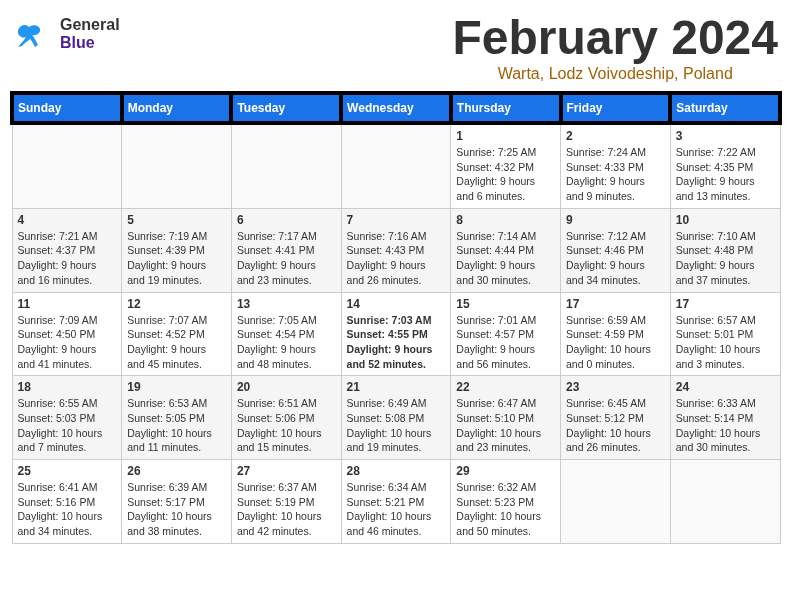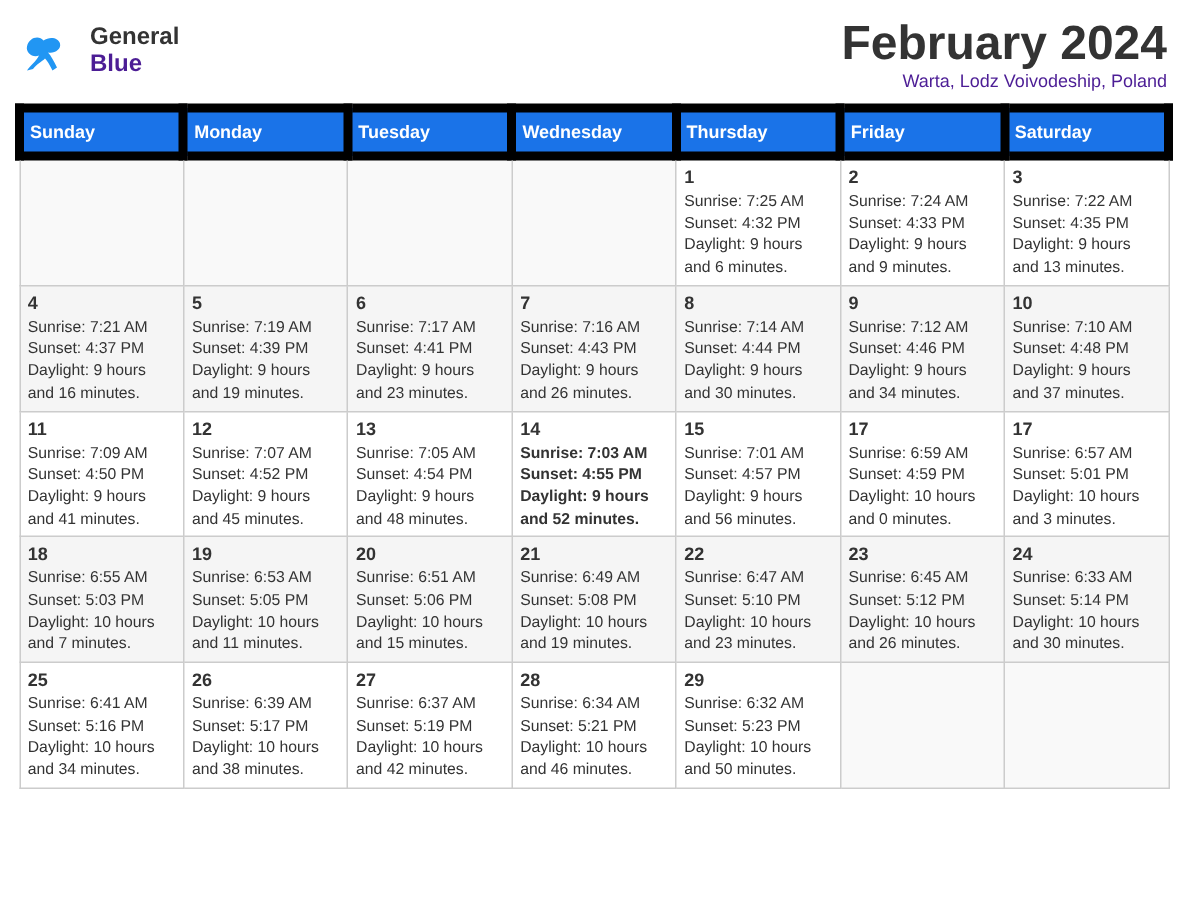--- a/index.html
+++ b/index.html
@@ -24,42 +24,43 @@
       margin-top: 6px;
     }
     .logo-bird {
       width: 30px;
       height: 30px;
     }
     .title-block {
       text-align: right;
     }
     .month-title {
-      font-size: 32px;
+      font-size: 48px;
       font-weight: bold;
       color: #333;
     }
     .location {
-      font-size: 12px;
-      color: #4c1d95;
+      font-size: 16px;
+      color: #a16207;
       font-weight: normal;
+      text-align: center;
     }
     .calendar {
       width: 100%;
       border-collapse: collapse;
       font-size: 11px;
     }
     .calendar th {
       background: #1a73e8;
       color: #fff;
       padding: 6px 4px;
       text-align: left;
       font-size: 12px;
       font-weight: bold;
-      border: 6px solid #000000;
+      border: 4px solid #000000;
     }
     .calendar td {
       border: 1px solid #ccc;
       vertical-align: top;
       padding: 4px 5px;
       width: calc(100% / 7);
       min-height: 80px;
       height: 80px;
     }
     .calendar td.empty {

